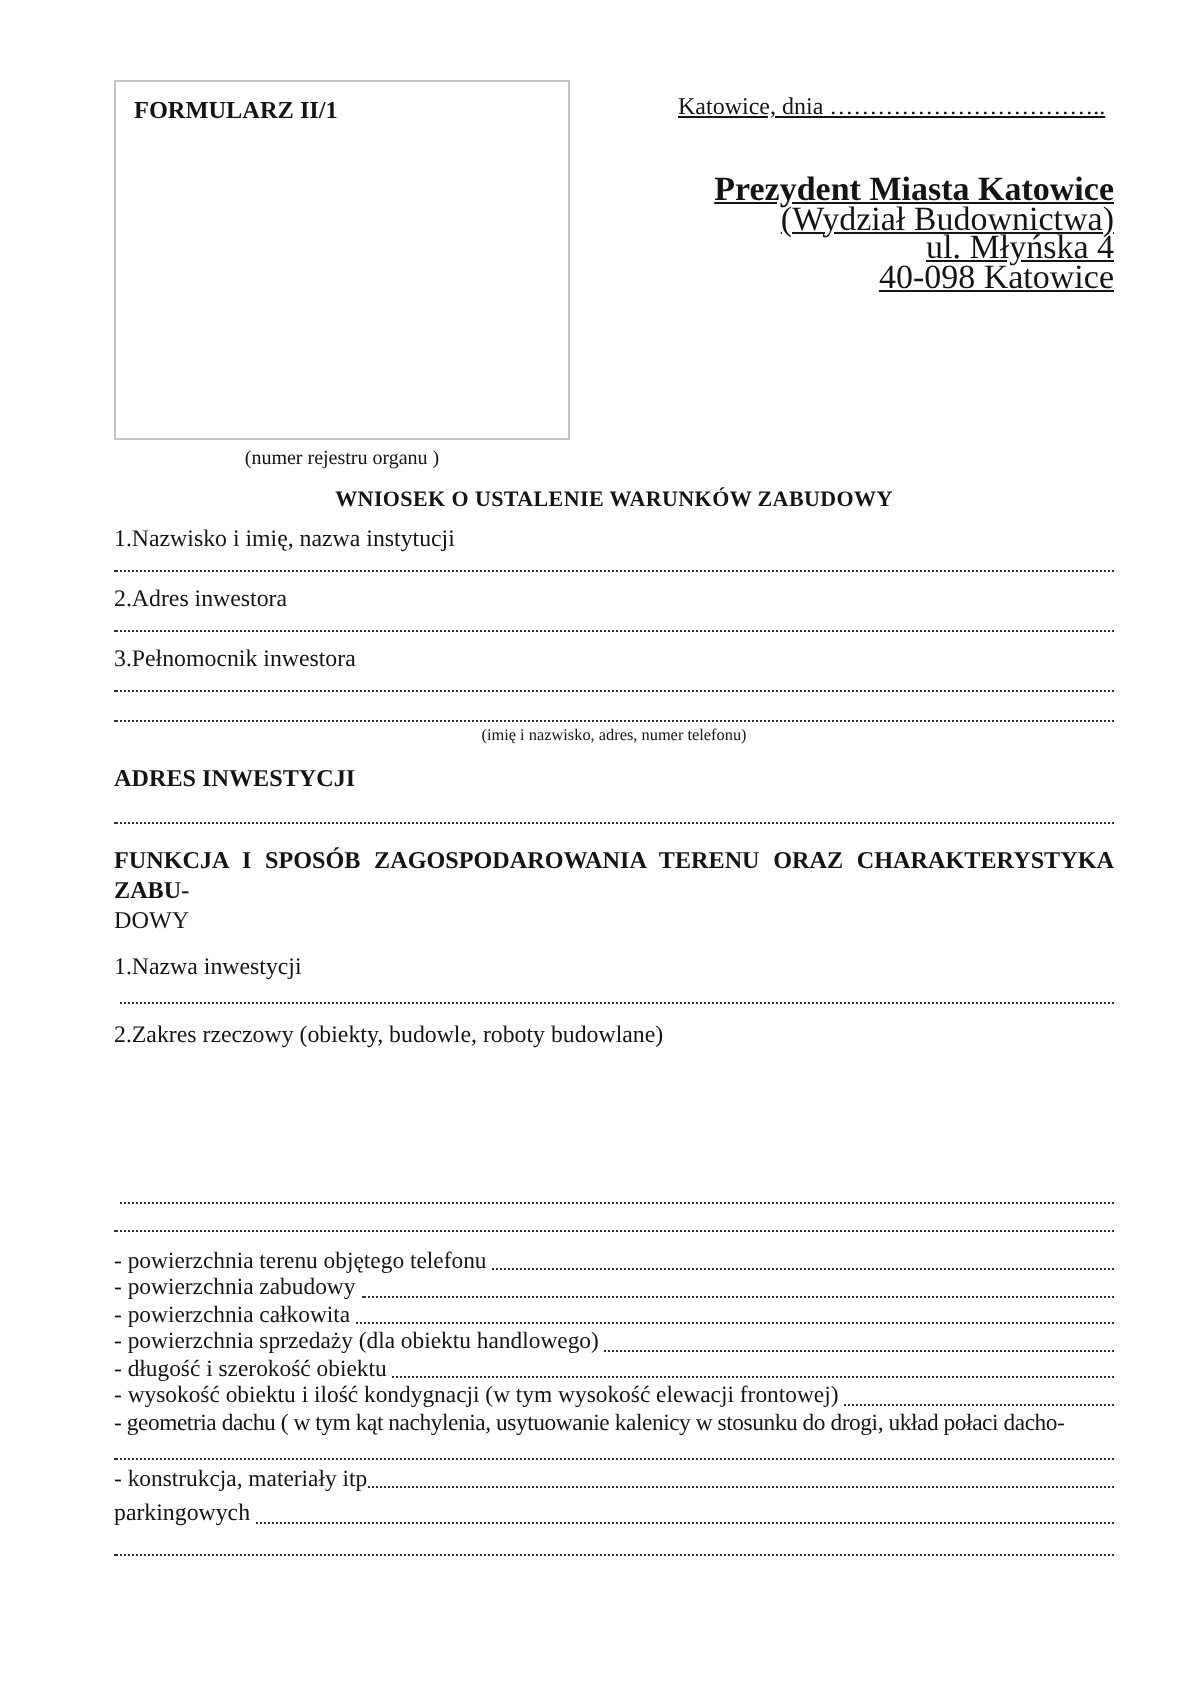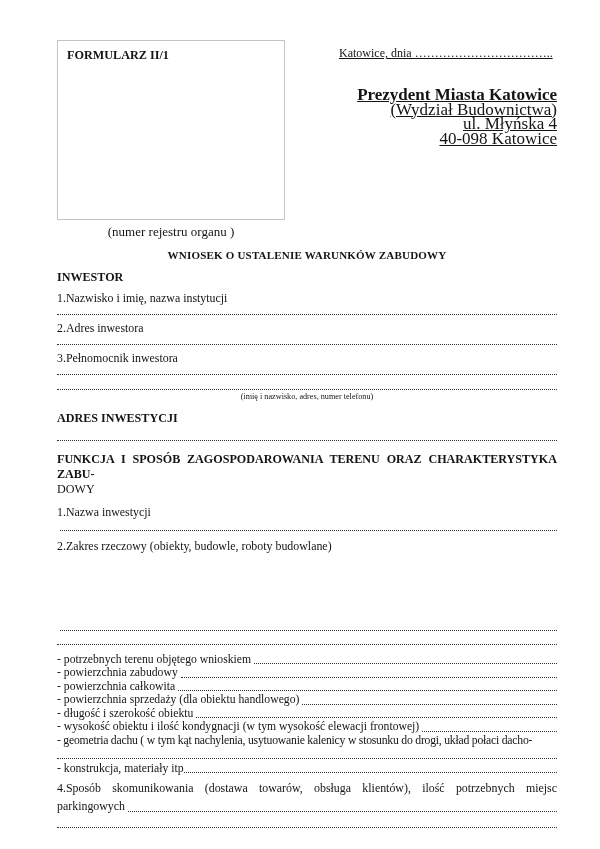--- a/index.html
+++ b/index.html
@@ -11,21 +11,21 @@
   }
   .content { padding:40px 43px 0 57px; }
 
   
   .header-row { display:flex; align-items:flex-start; }
   .reg-box {
     width:228px; height:180px; border:1px solid #c4c4c4; background:#fff;
     padding:7px 9px;
   }
   .reg-box .code { font-weight:bold; font-size:12.2px; }
-  .reg-caption { width:228px; text-align:center; font-size:13px; margin-top:4px; }
+  .reg-caption { width:228px; text-align:center; font-size:10px; margin-top:4px; }
   .right-col { margin-left:auto; width:218px;text-decoration:underline; }
   .place-date { margin-top:6px; font-size:12px; }
   .recipient { margin-top:27px; text-align:right; font-size:17px; line-height:14.6px; }
   .recipient .name { font-weight:bold; }
 
   
   .doc-title { text-align:center; font-weight:bold; font-size:11px; margin-top:9px; letter-spacing:.2px; }
   .sec-heading { font-weight:bold; font-size:12.1px; }
 
   
@@ -70,21 +70,20 @@
           <div class="name">Prezydent Miasta Katowice</div>
           <div>(Wydział Budownictwa)</div>
           <div>ul. Młyńska 4</div>
           <div>40-098 Katowice</div>
         </div>
       </div>
     </div>
 
     <div class="doc-title">WNIOSEK O USTALENIE WARUNKÓW ZABUDOWY</div>
 
-    <div class="sec-heading mt9">INWESTOR</div>
     <div class="fld mt6">1.Nazwisko i imię, nazwa instytucji</div>
     <div class="dotline mt8"></div>
     <div class="fld mt6">2.Adres inwestora</div>
     <div class="dotline mt8"></div>
     <div class="fld mt6">3.Pełnomocnik inwestora</div>
     <div class="dotline mt8"></div>
     <div class="dotline mt14"></div>
     <div class="small-caption mt2">(imię i nazwisko, adres, numer telefonu)</div>
 
     <div class="sec-heading mt10">ADRES INWESTYCJI</div>
@@ -99,21 +98,21 @@
 
     <div class="spacer-blank"></div>
 
     <div class="leader fld">
       <span class="fill"></span>
     </div>
     <div class="dotline mt10"></div>
 
     <div class="bullets mt8">
       <div class="leader">
-        <span class="lbl">- potrzebnych terenu objętego wnioskiem</span>
+        <span class="lbl">- powierzchnia terenu objętego telefonu</span>
         <span class="fill"></span>
       </div>
       <div class="leader">
         <span class="lbl">- powierzchnia zabudowy</span>
         <span class="fill"></span>
       </div>
       <div class="leader">
         <span class="lbl">- powierzchnia całkowita</span>
         <span class="fill"></span>
       </div>
@@ -130,21 +129,20 @@
         <span class="fill"></span>
       </div>
       <div class="roof-l1">- geometria dachu ( w tym kąt nachylenia, usytuowanie kalenicy w stosunku do drogi, układ połaci dacho-</div>
       <div class="dotline mt10"></div>
       <div class="leader mt3">
         <span class="lbl">- konstrukcja, materiały itp</span>
         <span class="fill" style="margin-left:0;"></span>
       </div>
     </div>
 
-    <div class="par4-l1 fld mt5">4.Sposób  skomunikowania  (dostawa  towarów,  obsługa  klientów),  ilość  potrzebnych  miejsc</div>
     <div class="leader fld mt3">
       <span class="lbl">parkingowych</span>
       <span class="fill"></span>
     </div>
     <div class="dotline mt13"></div>
 
   </div>
 </div>
 
 </body></html>

